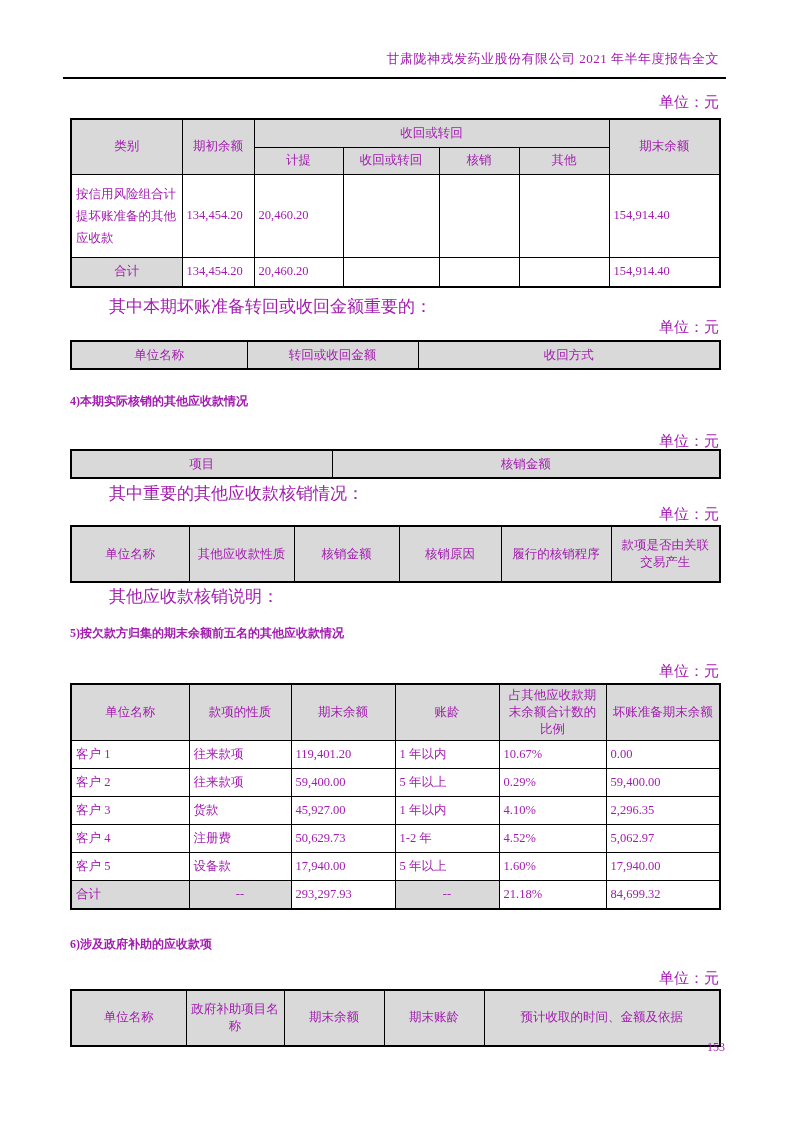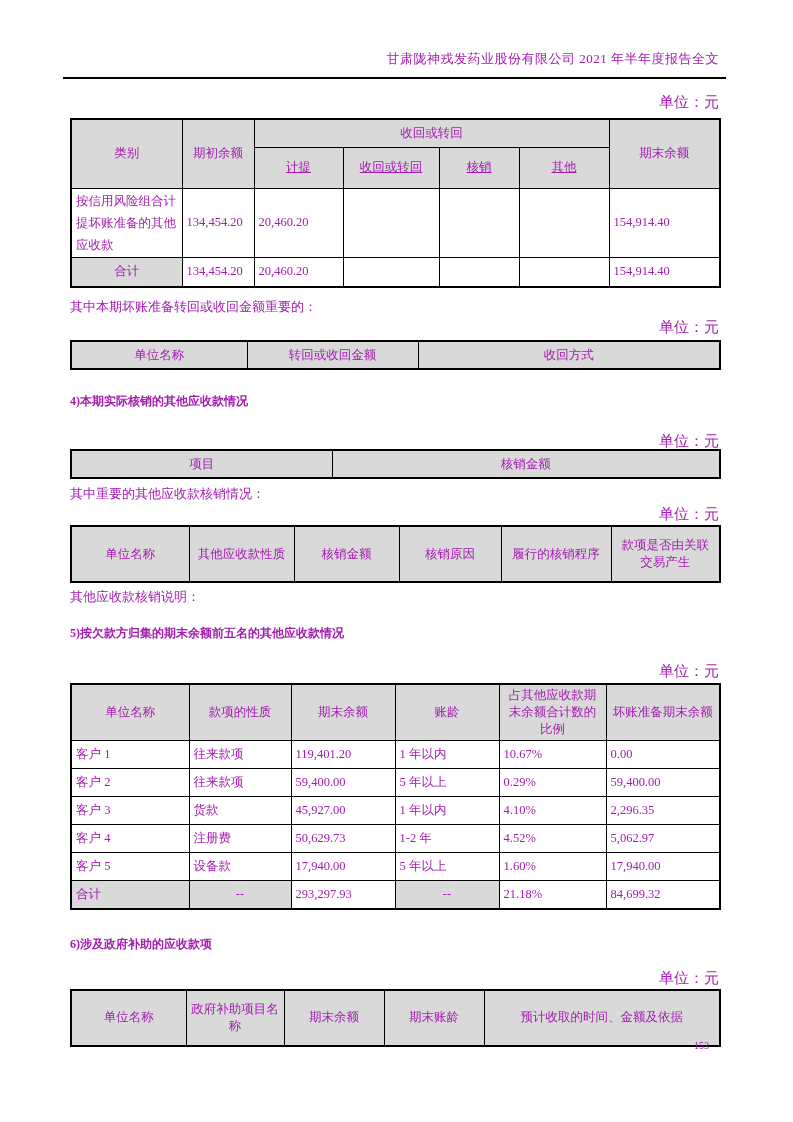--- a/index.html
+++ b/index.html
@@ -9,21 +9,21 @@
     color:#a21caf;overflow:hidden;
   }
   .content{padding:0 74px 0 70px;}
   .doc-header{padding-top:50px;text-align:right;font-size:13px;letter-spacing:.5px;}
   .header-rule{margin-top:9px;margin-left:-7px;margin-right:-7px;border-bottom:2px solid #000;height:0;}
   .unit{margin-top:16px;text-align:right;font-size:15px;height:15px;line-height:15px;}
   .unit.tight{margin-top:6px;}
   .unit.mid{margin-top:24px;}
   .unit.mid2{margin-top:22px;}
   .unit.mid3{margin-top:18px;}
-  .note{margin-top:11px;font-size:13px;height:15px;line-height:15px;}
+  .note{margin-top:11px;font-size:17px;height:15px;line-height:15px;margin-left:39px;}
   .note.n2{margin-top:7px;}
   .note.n3{margin-top:6px;}
   .sec-heading{font-size:12px;font-weight:bold;height:18px;line-height:18px;}
   .sec-heading.s4{margin-top:22px;}
   .sec-heading.s5{margin-top:20px;}
   .sec-heading.s6{margin-top:25px;}
   table{border-collapse:collapse;table-layout:fixed;width:649px;border:2px solid #000;}
   table.t1{margin-top:8px;}
   table.t2{margin-top:5px;}
   table.t3{margin-top:0;}
@@ -32,27 +32,27 @@
   table.t6{margin-top:3px;}
   th,td{border:1px solid #000;font-size:12.5px;font-weight:normal;padding:2px 4px;
         overflow:hidden;vertical-align:middle;}
   th{background:#d9d9d9;text-align:center;line-height:17px;}
   td{background:#fff;}
   .gray{background:#d9d9d9;text-align:center;}
   .num{padding-right:2px;}
   .left{text-align:left;}
   .ctr{text-align:center;}
   tr.h28{height:28px;}
-  tr.h26{height:41px;text-decoration:underline;}
+  tr.h26{height:27px;}
   tr.h30{height:30px;}
   tr.h48{height:48px;}
   tr.h56{height:56px;}
   tr.h68{height:68px;}
-  td.wrap3{line-height:22px;padding:1px 4px;}
-  .page-number{position:absolute;top:1040px;right:84px;font-size:10px;}
+  td.wrap3{line-height:22px;padding:8px 4px;}
+  .page-number{position:absolute;top:1040px;right:68px;font-size:12px;}
 </style>
 </head>
 <body>
 
 <div class="page">
   <div class="content">
 
     <div class="doc-header">甘肃陇神戎发药业股份有限公司 2021 年半年度报告全文</div>
     <div class="header-rule"></div>
 

